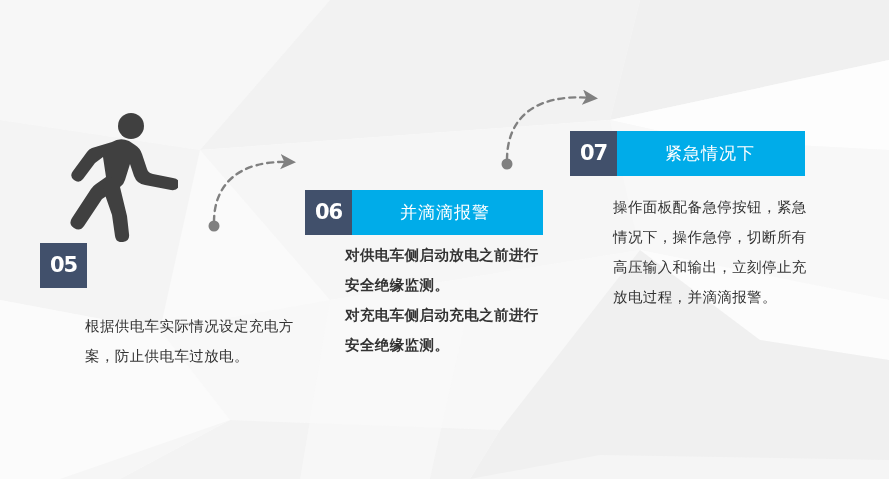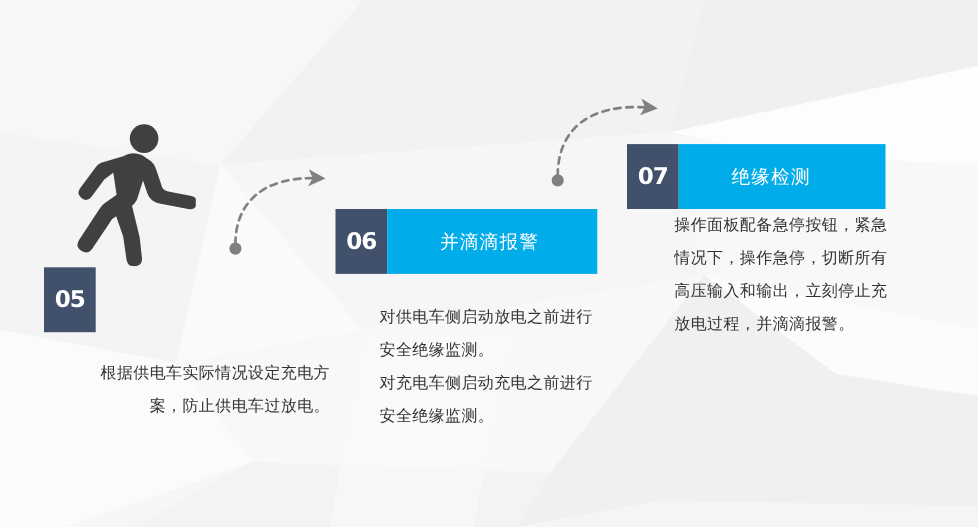--- a/index.html
+++ b/index.html
@@ -46,21 +46,21 @@
   }
 
   
   .step {
     position: absolute;
     z-index: 4;
   }
   .step-bar {
     display: flex;
     align-items: stretch;
-    height: 59px;
+    height: 45px;
   }
   .step-num {
     width: 47px;
     min-width: 47px;
     background: #41506b;
     color: #ffffff;
     font-family: "DejaVu Sans", "Liberation Sans", sans-serif;
     font-weight: bold;
     font-size: 21px;
     letter-spacing: -1px;
@@ -85,28 +85,28 @@
   }
   .step-body {
     color: #333333;
     font-size: 14.5px;
     line-height: 30px;
     letter-spacing: 0.4px;
     white-space: pre-line;
   }
 
   
-  #step-05 { left: 40px;  top: 243px; width: 238px; text-align: right; }
+  #step-05 { left: 40px;  top: 243px; width: 238px; }
   #step-05 .step-body { margin-top: 23px; padding-left: 45px; width: 215px; }
 
   #step-06 { left: 305px; top: 190px; width: 238px; }
-  #step-06 .step-body { margin-top: 25px; padding-left: 40px; width: 205px; }
+  #step-06 .step-body { margin-top: 5px; padding-left: 40px; width: 205px; font-weight: bold; }
 
   #step-07 { left: 570px; top: 131px; width: 235px; }
-  #step-07 .step-body { padding-left: 43px; width: 202px; }
+  #step-07 .step-body { margin-top: 16px; padding-left: 43px; width: 202px; }
 </style>
 </head>
 <body>
 
 <div id="slide">
 
   <svg id="bg-poly" viewBox="0 0 889 479" preserveAspectRatio="none">
     <rect x="0" y="0" width="889" height="479" fill="#fafafa"></rect>
     <polygon points="0,0 330,0 200,150 0,120" fill="#f7f7f7"></polygon>
     <polygon points="330,0 640,0 610,120 200,150" fill="#f2f2f2"></polygon>
@@ -164,19 +164,19 @@
       </div>
     </div>
     <div class="step-body">对供电车侧启动放电之前进行安全绝缘监测。
 对充电车侧启动充电之前进行安全绝缘监测。</div>
   </div>
 
   <div class="step" id="step-07">
     <div class="step-bar">
       <div class="step-num">07</div>
       <div class="step-title-wrap">
-        <span class="step-title">绝缘检测</span>
+        <span class="step-title">紧急情况下</span>
       </div>
     </div>
     <div class="step-body">操作面板配备急停按钮，紧急情况下，操作急停，切断所有高压输入和输出，立刻停止充放电过程，并滴滴报警。</div>
   </div>
 
 </div>
 
 </body></html>

